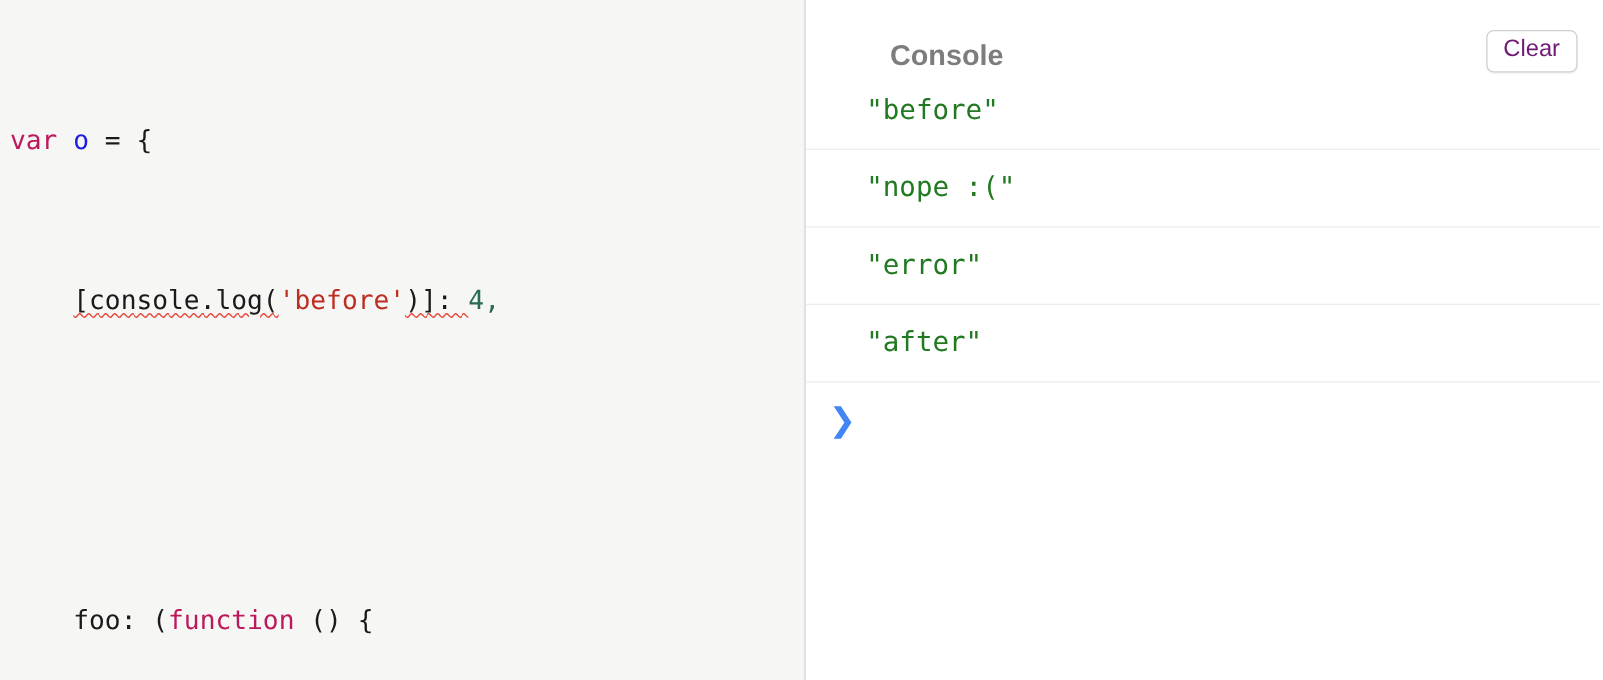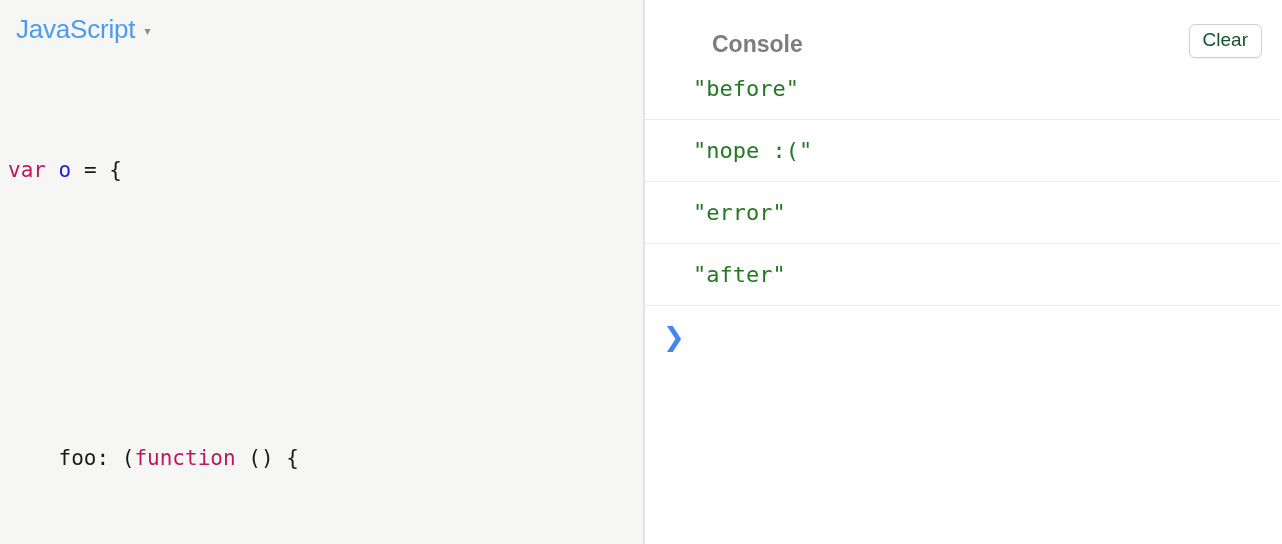--- a/index.html
+++ b/index.html
@@ -102,21 +102,21 @@
   .console-title {
     font-family: "Liberation Sans", sans-serif;
     font-size: 23px;
     font-weight: bold;
     color: #7d7d7d;
     letter-spacing: 0px;
   }
   .clear-btn {
     font-family: "Liberation Sans", sans-serif;
     font-size: 19px;
-    color: #14532d;
+    color: #701a75;
     background: #ffffff;
     border: 1px solid #cfcfcf;
     border-radius: 6px;
     padding: 4px 13px 5px 13px;
     line-height: 1.2;
     box-shadow: 0 1px 1px rgba(0,0,0,0.05);
     cursor: pointer;
   }
   .console-list {
     display: flex;
@@ -149,29 +149,26 @@
     line-height: 1;
   }
 </style>
 </head>
 <body>
 
 <div class="app">
 
   <div class="editor-pane">
 
-    <div class="lang-bar">
-      <span class="lang-label">JavaScript</span>
-      <span class="lang-caret">▾</span>
-    </div>
 
     <div class="code">
 
       <div class="code-line"><span class="kw">var</span><span class="plain"> </span><span class="ident">o</span><span class="punct"> = {</span></div>
 
+      <div class="code-line"><span class="plain">    </span><span class="plain wavy">[console.log(</span><span class="str">'before'</span><span class="plain wavy">)]: </span><span class="num">4,</span></div>
 
       <div class="code-line"></div>
 
       <div class="code-line"><span class="plain">    </span><span class="plain">foo: (</span><span class="kw">function</span><span class="plain"> () {</span></div>
 
       
 
       
 
       

